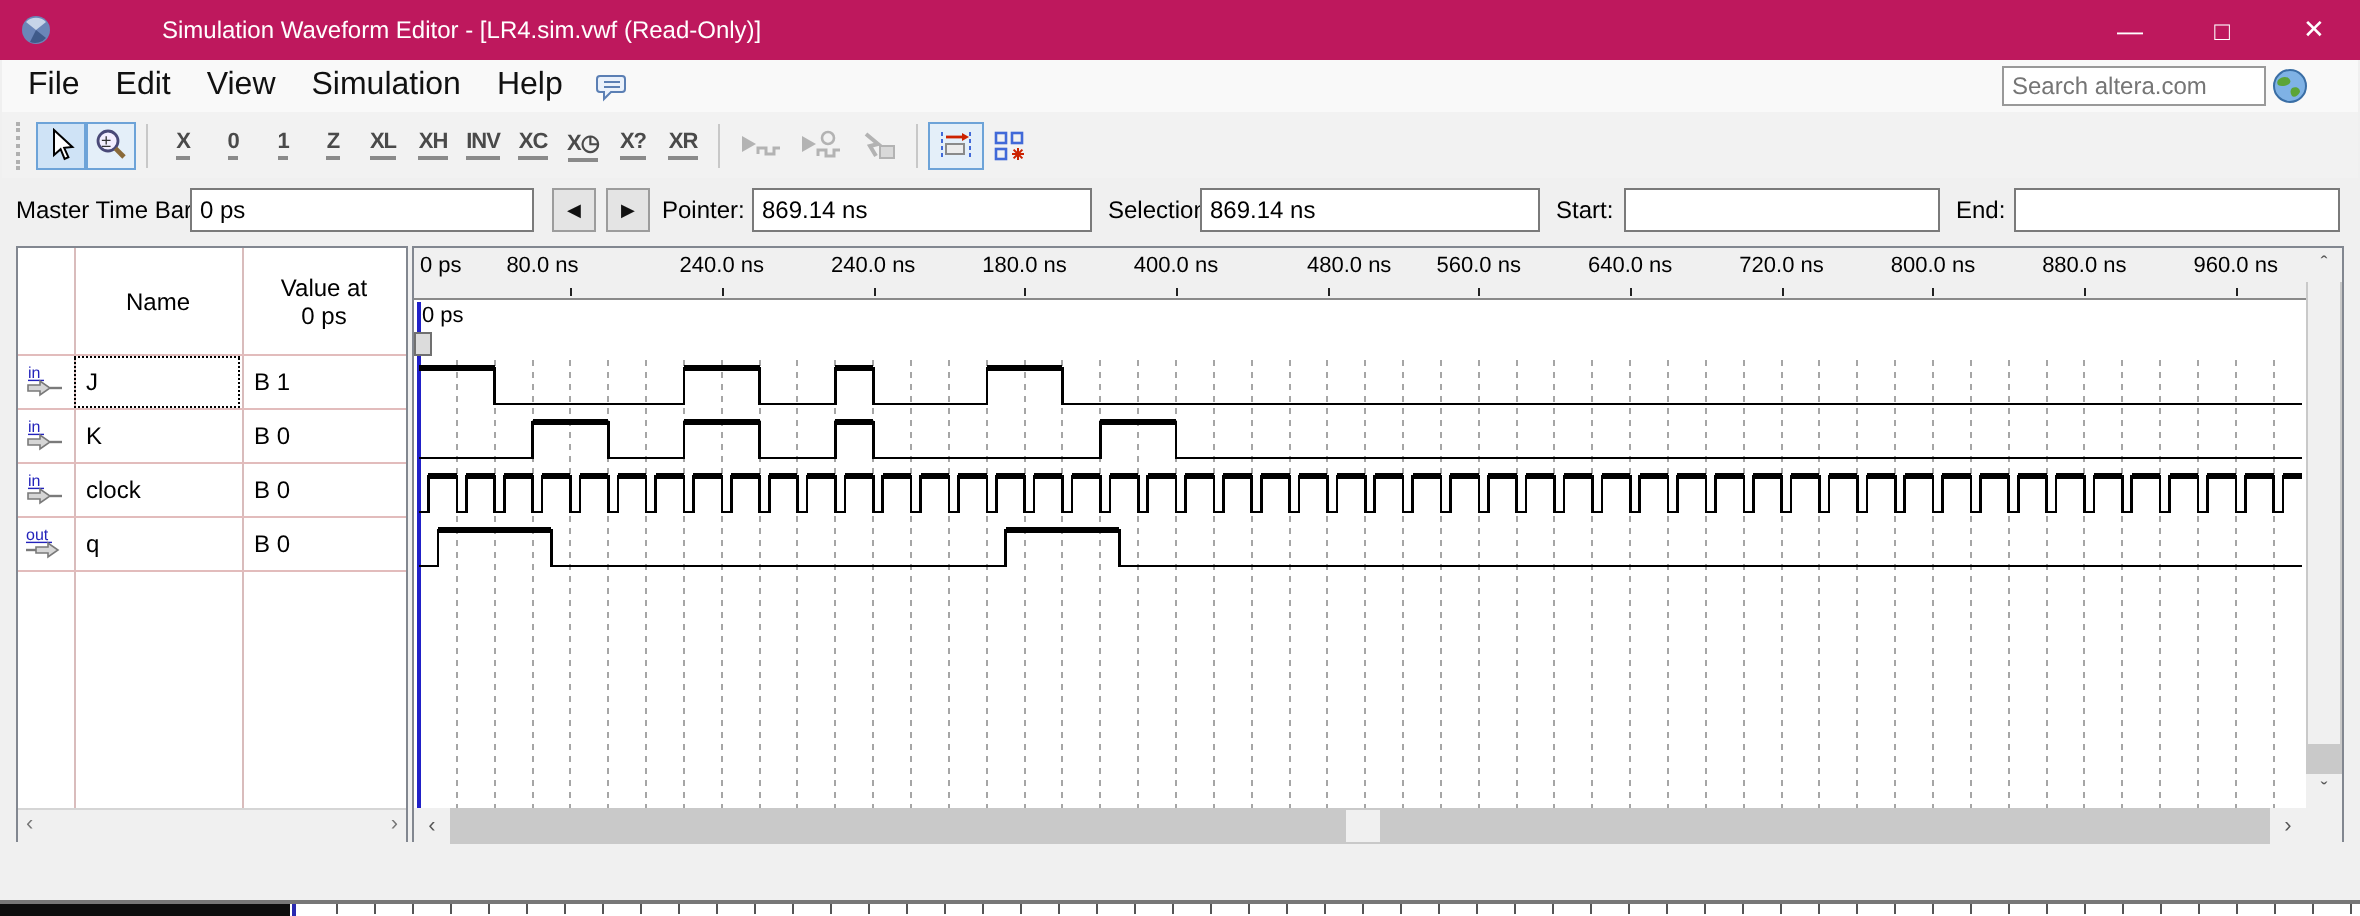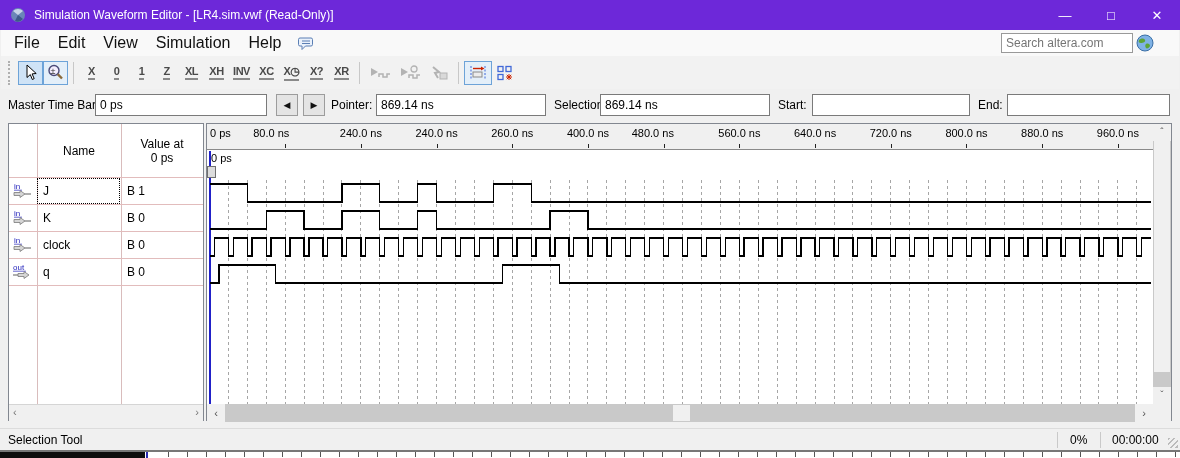--- a/index.html
+++ b/index.html
@@ -1,20 +1,20 @@
 <!DOCTYPE html>
 <html><head>
 <meta charset="utf-8">
 <style>
   * { margin:0; padding:0; box-sizing:border-box; }
   body { font-family:"Liberation Sans","DejaVu Sans",sans-serif; background:#404040; }
   #app { position:relative; width:1180px; height:458px; background:#f0f0f0; overflow:hidden; }
 
   
-  .titlebar { position:absolute; left:0; top:0; width:1180px; height:30px; background:#6d28d9; display:flex; align-items:center; }
+  .titlebar { position:absolute; left:0; top:0; width:1180px; height:30px; background:#be185d; display:flex; align-items:center;gap:47px; }
   .titlebar .ticon { margin:0 8px 0 10px; }
   .titlebar .ttext { color:#fff; font-size:12px; }
   .wctrls { position:absolute; right:0; top:0; height:30px; display:flex; }
   .wbtn { width:46px; height:30px; display:flex; align-items:center; justify-content:center; color:#fff; font-size:13px; }
 
   
   .menubar { position:absolute; left:1px; top:30px; width:1178px; height:26px; background:#f9f9f9; display:flex; align-items:center; padding-left:4px; }
   .menu-item { font-size:16px; color:#111; padding:4px 9px; }
   .bubble { margin-left:8px; }
 
@@ -296,25 +296,25 @@
 
   <div class="wave-pane">
     <div class="ruler" id="ruler">
         <span class="ruler-label" style="left: 3px;">0 ps</span>
         <span class="ruler-label" style="left: 46.1985px; width: 64px; text-align: left;">80.0 ns</span>
         <div class="ruler-tick" style="left: 78.1985px;"></div>
         <span class="ruler-label" style="left: 121.897px; width: 64px; text-align: center;">240.0 ns</span>
         <div class="ruler-tick" style="left: 153.897px;"></div>
         <span class="ruler-label" style="left: 197.595px; width: 64px; text-align: center;">240.0 ns</span>
         <div class="ruler-tick" style="left: 229.595px;"></div>
-        <span class="ruler-label" style="left: 273.294px; width: 64px; text-align: center;">260.0 ns</span>
+        <span class="ruler-label" style="left: 273.294px; width: 64px; text-align: center;">180.0 ns</span>
         <div class="ruler-tick" style="left: 305.294px;"></div>
         <span class="ruler-label" style="left: 348.992px; width: 64px; text-align: center;">400.0 ns</span>
         <div class="ruler-tick" style="left: 380.992px;"></div>
-        <span class="ruler-label" style="left: 424.691px; width: 64px; text-align: left;">480.0 ns</span>
+        <span class="ruler-label" style="left: 424.691px; width: 64px; text-align: right;">480.0 ns</span>
         <div class="ruler-tick" style="left: 456.691px;"></div>
         <span class="ruler-label" style="left: 500.389px; width: 64px; text-align: center;">560.0 ns</span>
         <div class="ruler-tick" style="left: 532.389px;"></div>
         <span class="ruler-label" style="left: 576.088px; width: 64px; text-align: center;">640.0 ns</span>
         <div class="ruler-tick" style="left: 608.088px;"></div>
         <span class="ruler-label" style="left: 651.786px; width: 64px; text-align: center;">720.0 ns</span>
         <div class="ruler-tick" style="left: 683.786px;"></div>
         <span class="ruler-label" style="left: 727.485px; width: 64px; text-align: center;">800.0 ns</span>
         <div class="ruler-tick" style="left: 759.485px;"></div>
         <span class="ruler-label" style="left: 803.183px; width: 64px; text-align: center;">880.0 ns</span>
@@ -392,27 +392,19 @@
       <div class="hthumb"></div>
     </div>
     <div class="vscroll">
       <span class="arr" style="top:0">ˆ</span>
       <span class="arr" style="bottom:0">ˇ</span>
       <div class="vthumb"></div>
     </div>
     <div class="scorner"></div>
   </div>
 
-  <div class="statusbar">
-    <span class="mode">Selection Tool</span>
-    <div class="ssep" style="left:1057px"></div>
-    <span class="sval" style="left:1070px">0%</span>
-    <div class="ssep" style="left:1100px"></div>
-    <span class="sval" style="left:1112px">00:00:00</span>
-    <div class="grip2"></div>
-  </div>
 
   <div class="bstrip">
     <div class="bblack"></div>
     <div class="bline"></div>
     <div class="bticks"></div>
   </div>
 </div>
 
 </body></html>

